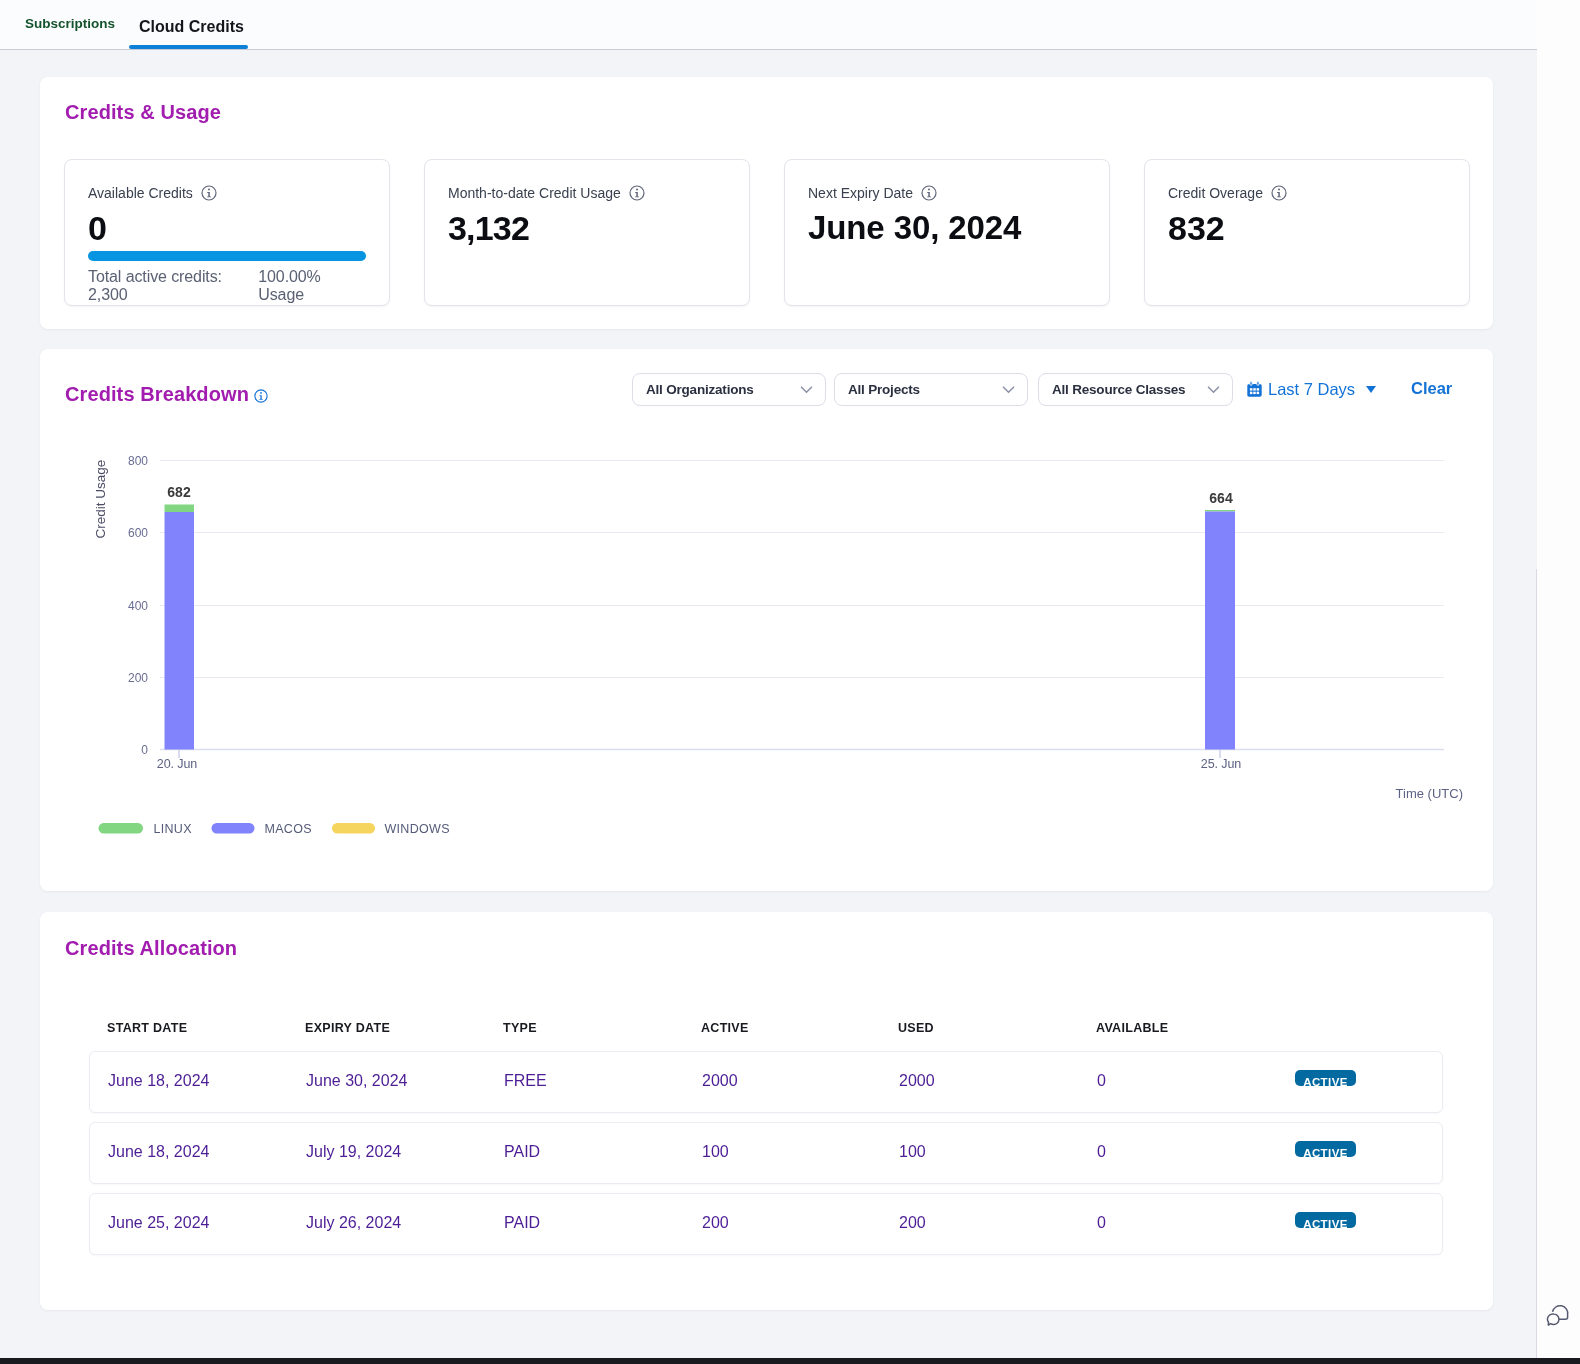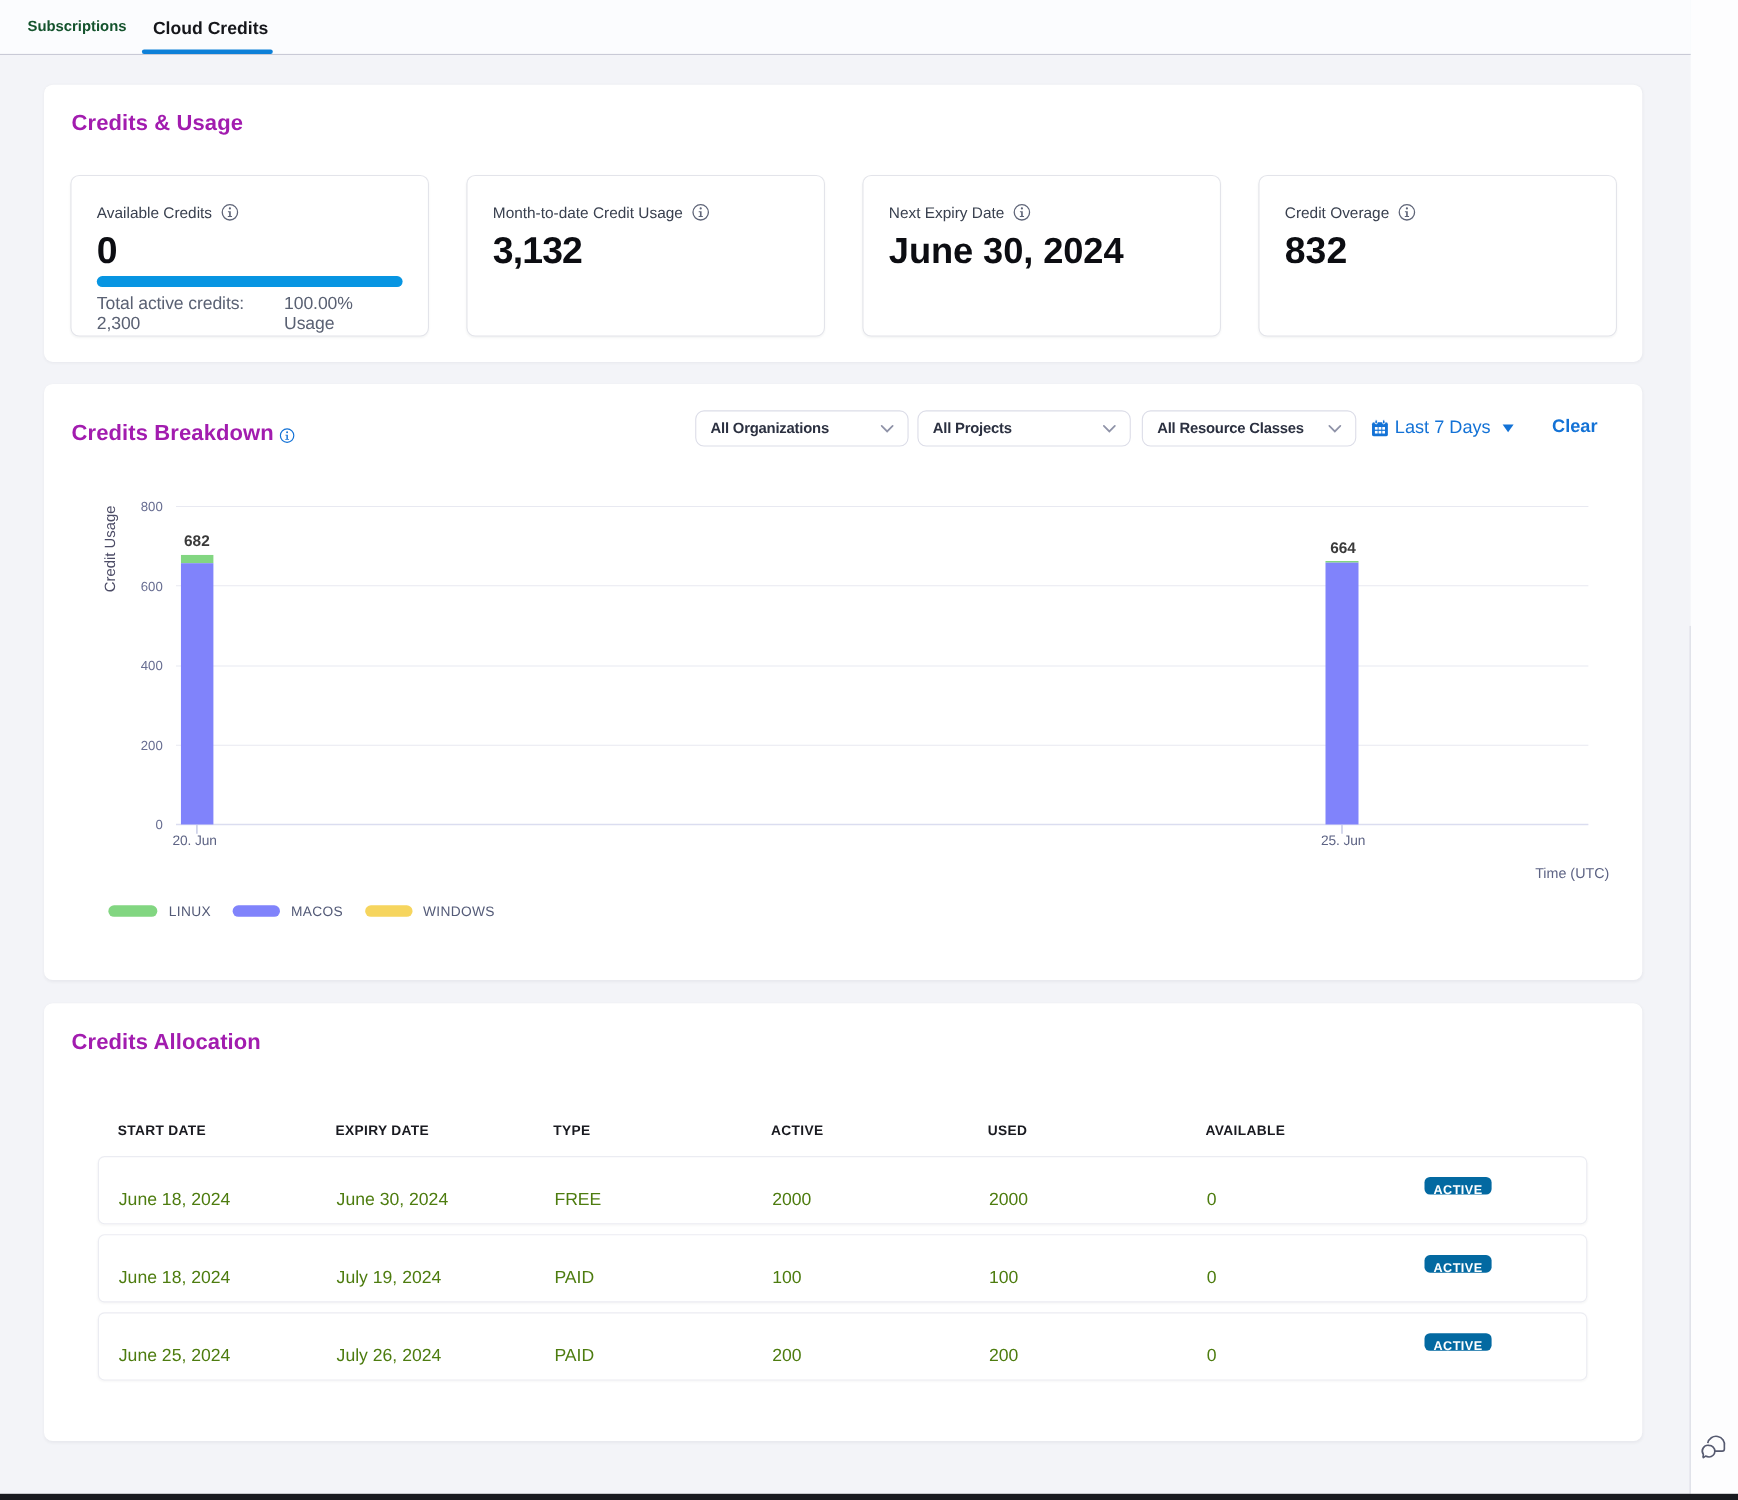--- a/index.html
+++ b/index.html
@@ -33,21 +33,21 @@
   .prow { position:absolute; left:23px; top:108px; width:278px; display:flex; justify-content:space-between; font-size:16px; letter-spacing:-0.1px; color:#5a6173; }
 
   
   .fbox { position:absolute; top:24px; height:33px; background:#fff; border:1px solid #dcdde8; border-radius:8px; font-size:13.5px; font-weight:700; letter-spacing:-0.2px; color:#2b3040; line-height:31px; padding-left:13px; }
   .fbox .chev { position:absolute; right:12px; top:12px; }
   .blue { color:#1372d6; }
 
   
   .thead { position:absolute; font-size:12.5px; font-weight:700; color:#191a20; letter-spacing:0.3px; }
   .trow { position:absolute; left:49px; width:1354px; height:62px; background:#fff; border:1px solid #ebecf2; border-radius:6px; box-shadow:0 1px 2px rgba(20,24,40,.03); }
-  .td { position:absolute; top:30px; font-size:16px; color:#4d7c0f; }
+  .td { position:absolute; top:20px; font-size:16px; color:#4c1d95; }
   .badge { position:absolute; left:1205px; top:18px; width:61px; height:16px; background:#0369a1; border-radius:5px; color:#fff; font-size:11.5px; font-weight:700; letter-spacing:0.4px; text-align:center; line-height:25px; }
 </style>
 </head>
 <body>
 
 <div class="rail"></div>
 <div class="rail-line"></div>
 
 <div class="tabbar">
   <div class="tab1">Subscriptions</div>

